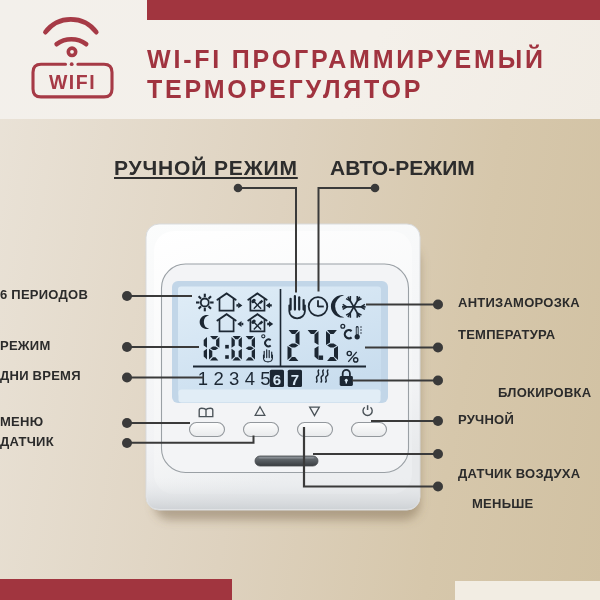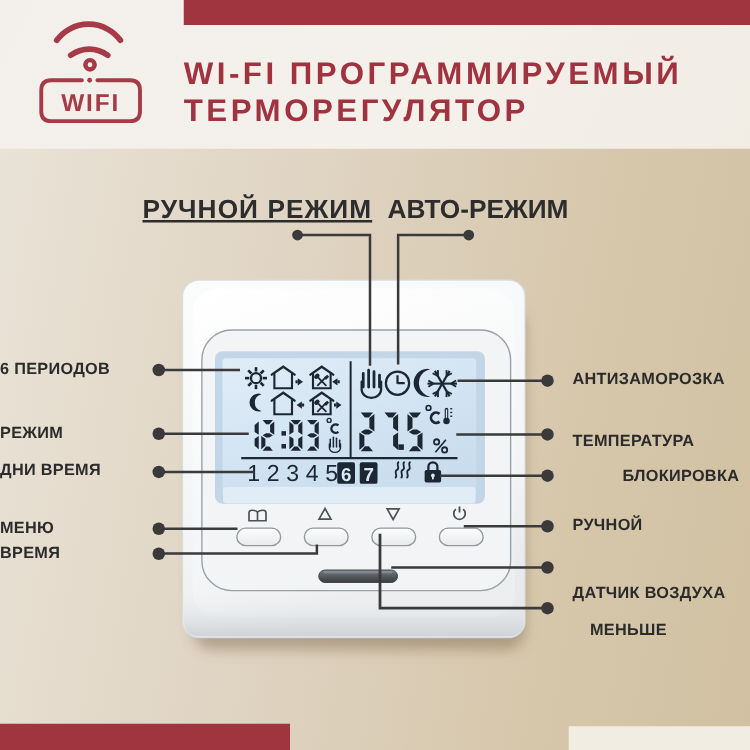--- a/index.html
+++ b/index.html
@@ -23,29 +23,29 @@
   .logo { position:absolute; left:0; top:0; }
 </style>
 </head>
 <body>
 <div class="band"></div>
 <div class="redtop"></div>
 <div class="redbot"></div>
 <div class="creambr"></div>
 <div class="title">WI-FI ПРОГРАММИРУЕМЫЙ<br>ТЕРМОРЕГУЛЯТОР</div>
 <div class="sub" style="left:114px; letter-spacing:0.85px;text-decoration:underline;">РУЧНОЙ РЕЖИМ</div>
-<div class="sub" style="left:310px;">АВТО-РЕЖИМ</div>
+<div class="sub" style="left:330px;">АВТО-РЕЖИМ</div>
 <div class="lbl l" style="top:287.2px;">6 ПЕРИОДОВ</div>
 <div class="lbl l" style="top:338.2px;">РЕЖИМ</div>
 <div class="lbl l" style="top:368.2px;">ДНИ ВРЕМЯ</div>
 <div class="lbl l" style="top:414.2px;">МЕНЮ</div>
-<div class="lbl l" style="top:434.2px;">ВРЕМЯ</div>
+<div class="lbl l" style="top:434.2px;">ДАТЧИК</div>
 <div class="lbl r" style="top:295.2px;">АНТИЗАМОРОЗКА</div>
-<div class="lbl r" style="top:345px;">ТЕМПЕРАТУРА</div>
-<div class="lbl r" style="top:373px;padding-left:40px;">БЛОКИРОВКА</div>
+<div class="lbl r" style="top:327px;">ТЕМПЕРАТУРА</div>
+<div class="lbl r" style="top:385px;padding-left:40px;">БЛОКИРОВКА</div>
 <div class="lbl r" style="top:412.2px;">РУЧНОЙ</div>
 <div class="lbl r" style="top:445.2px;margin-top:21px;">ДАТЧИК ВОЗДУХА</div>
 <div class="lbl r" style="top:496px;margin-left:14px;">МЕНЬШЕ</div>
 <svg class="logo" width="150" height="110" viewBox="0 0 150 110">
     <path d="M 45.4,32.2 A 31.6,31.6 0 0 1 96.3,32.2" fill="none" stroke="#a63a46" stroke-width="4.6" stroke-linecap="round"></path>
     <path d="M 56.6,44.2 A 24.8,24.8 0 0 1 86.2,44.2" fill="none" stroke="#a63a46" stroke-width="4.6" stroke-linecap="round"></path>
     <circle cx="72" cy="51.8" r="3.7" fill="none" stroke="#a63a46" stroke-width="3.6"></circle>
     <path d="M 65.5,64.2 L 41,64.2 Q 33,64.2 33,72.2 L 33,88.9 Q 33,96.9 41,96.9 L 104,96.9 Q 112,96.9 112,88.9 L 112,72.2 Q 112,64.2 104,64.2 L 77.9,64.2" fill="none" stroke="#a63a46" stroke-width="3.1" stroke-linecap="round"></path>
     <circle cx="71.7" cy="64.2" r="1.9" fill="#a63a46"></circle>
     <text x="72.5" y="88.5" font-family="Liberation Sans" font-size="19.5" font-weight="bold" letter-spacing="1.5" fill="#a63a46" text-anchor="middle">WIFI</text>

